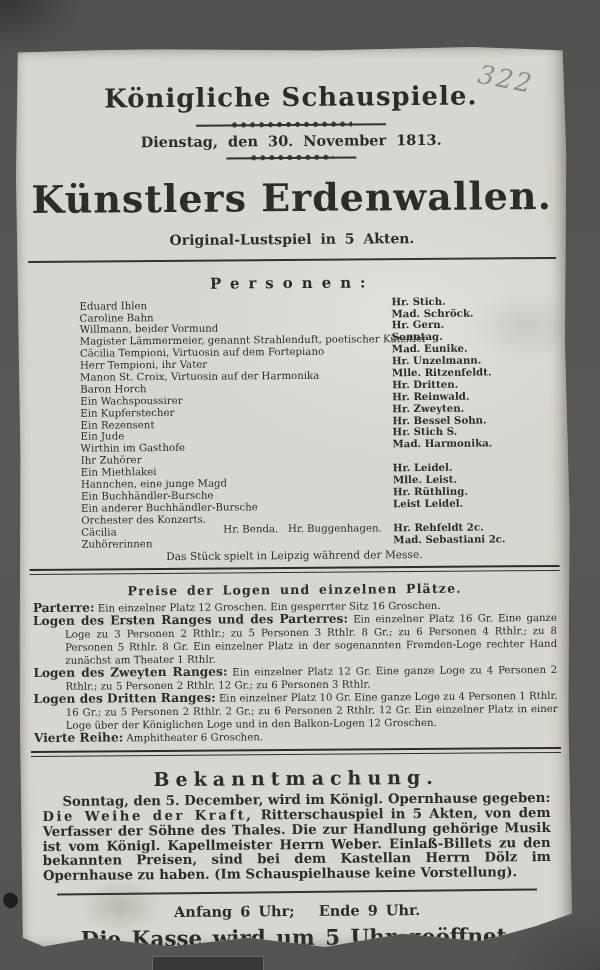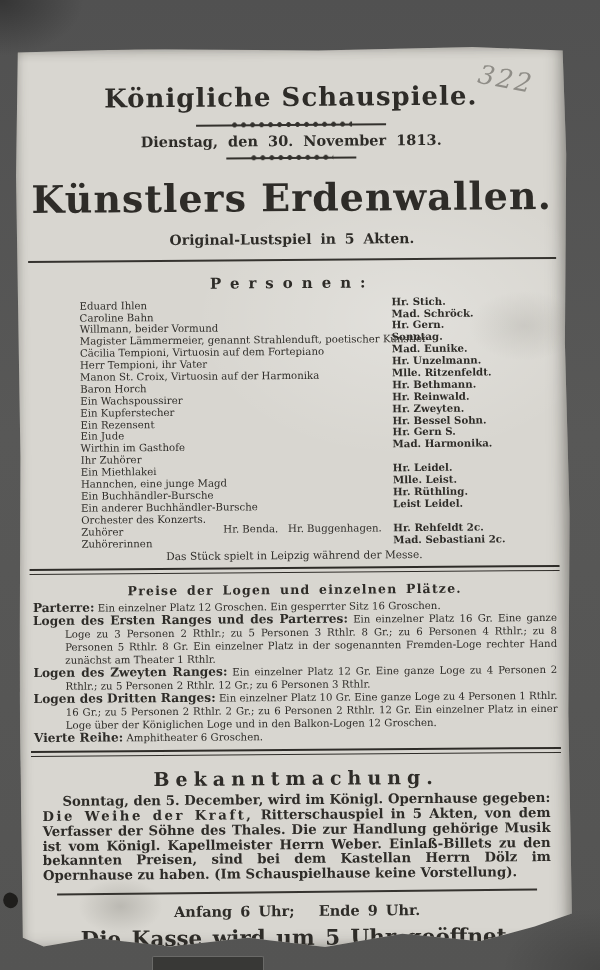--- a/index.html
+++ b/index.html
@@ -101,33 +101,33 @@
   <div class="center personen-head">Personen:</div>
 
   <div class="cast-list">
     <div class="cast-row"><span class="role">Eduard Ihlen</span><span class="actor">Hr. Stich.</span></div>
     <div class="cast-row"><span class="role">Caroline Bahn</span><span class="actor">Mad. Schröck.</span></div>
     <div class="cast-row"><span class="role">Willmann, beider Vormund</span><span class="actor">Hr. Gern.</span></div>
     <div class="cast-row"><span class="role">Magister Lämmermeier, genannt Strahlenduft, poetischer Künstler</span><span class="actor">Sonntag.</span></div>
     <div class="cast-row"><span class="role">Cäcilia Tempioni, Virtuosin auf dem Fortepiano</span><span class="actor">Mad. Eunike.</span></div>
     <div class="cast-row"><span class="role">Herr Tempioni, ihr Vater</span><span class="actor">Hr. Unzelmann.</span></div>
     <div class="cast-row"><span class="role">Manon St. Croix, Virtuosin auf der Harmonika</span><span class="actor">Mlle. Ritzenfeldt.</span></div>
-    <div class="cast-row"><span class="role">Baron Horch</span><span class="actor">Hr. Bethmann.</span></div>
+    <div class="cast-row"><span class="role">Baron Horch</span><span class="actor">Hr. Dritten.</span></div>
     <div class="cast-row"><span class="role">Ein Wachspoussirer</span><span class="actor">Hr. Reinwald.</span></div>
     <div class="cast-row"><span class="role">Ein Kupferstecher</span><span class="actor">Hr. Zweyten.</span></div>
     <div class="cast-row"><span class="role">Ein Rezensent</span><span class="actor">Hr. Bessel Sohn.</span></div>
-    <div class="cast-row"><span class="role">Ein Jude</span><span class="actor">Hr. Gern S.</span></div>
+    <div class="cast-row"><span class="role">Ein Jude</span><span class="actor">Hr. Stich S.</span></div>
     <div class="cast-row"><span class="role">Wirthin im Gasthofe</span><span class="actor">Mad. Harmonika.</span></div>
     <div class="cast-row"><span class="role">Ihr Zuhörer</span><span class="actor"></span></div>
     <div class="cast-row"><span class="role">Ein Miethlakei</span><span class="actor">Hr. Leidel.</span></div>
     <div class="cast-row"><span class="role">Hannchen, eine junge Magd</span><span class="actor">Mlle. Leist.</span></div>
     <div class="cast-row"><span class="role">Ein Buchhändler-Bursche</span><span class="actor">Hr. Rüthling.</span></div>
     <div class="cast-row"><span class="role">Ein anderer Buchhändler-Bursche</span><span class="actor">Leist Leidel.</span></div>
     <div class="cast-row"><span class="role">Orchester des Konzerts.</span><span class="actor"></span></div>
-    <div class="cast-row"><span class="role">Zuhörer</span><span class="mid">Hr. Benda.   Hr. Buggenhagen.</span><span class="actor">Hr. Rehfeldt 2c.</span></div>
+    <div class="cast-row"><span class="role">Cäcilia</span><span class="mid">Hr. Benda.   Hr. Buggenhagen.</span><span class="actor">Hr. Rehfeldt 2c.</span></div>
     <div class="cast-row"><span class="role">Zuhörerinnen</span><span class="actor">Mad. Sebastiani 2c.</span></div>
   </div>
 
   <div class="center cast-note">Das Stück spielt in Leipzig während der Messe.</div>
 
   <div class="double-rule"></div>
 
   <div class="center prices-head">Preise der Logen und einzelnen Plätze.</div>
   <p class="price-item"><span class="price-lead">Parterre:</span> <span>Ein einzelner Platz 12 Groschen.  Ein gesperrter Sitz 16 Groschen.</span></p>
   <p class="price-item"><span class="price-lead">Logen des Ersten Ranges und des Parterres:</span> <span>Ein einzelner Platz 16 Gr.  Eine ganze Loge zu 3 Personen 2 Rthlr.; zu 5 Personen 3 Rthlr. 8 Gr.; zu 6 Personen 4 Rthlr.; zu 8 Personen 5 Rthlr. 8 Gr. Ein einzelner Platz in der sogenannten Fremden-Loge rechter Hand zunächst am Theater 1 Rthlr.</span></p>

